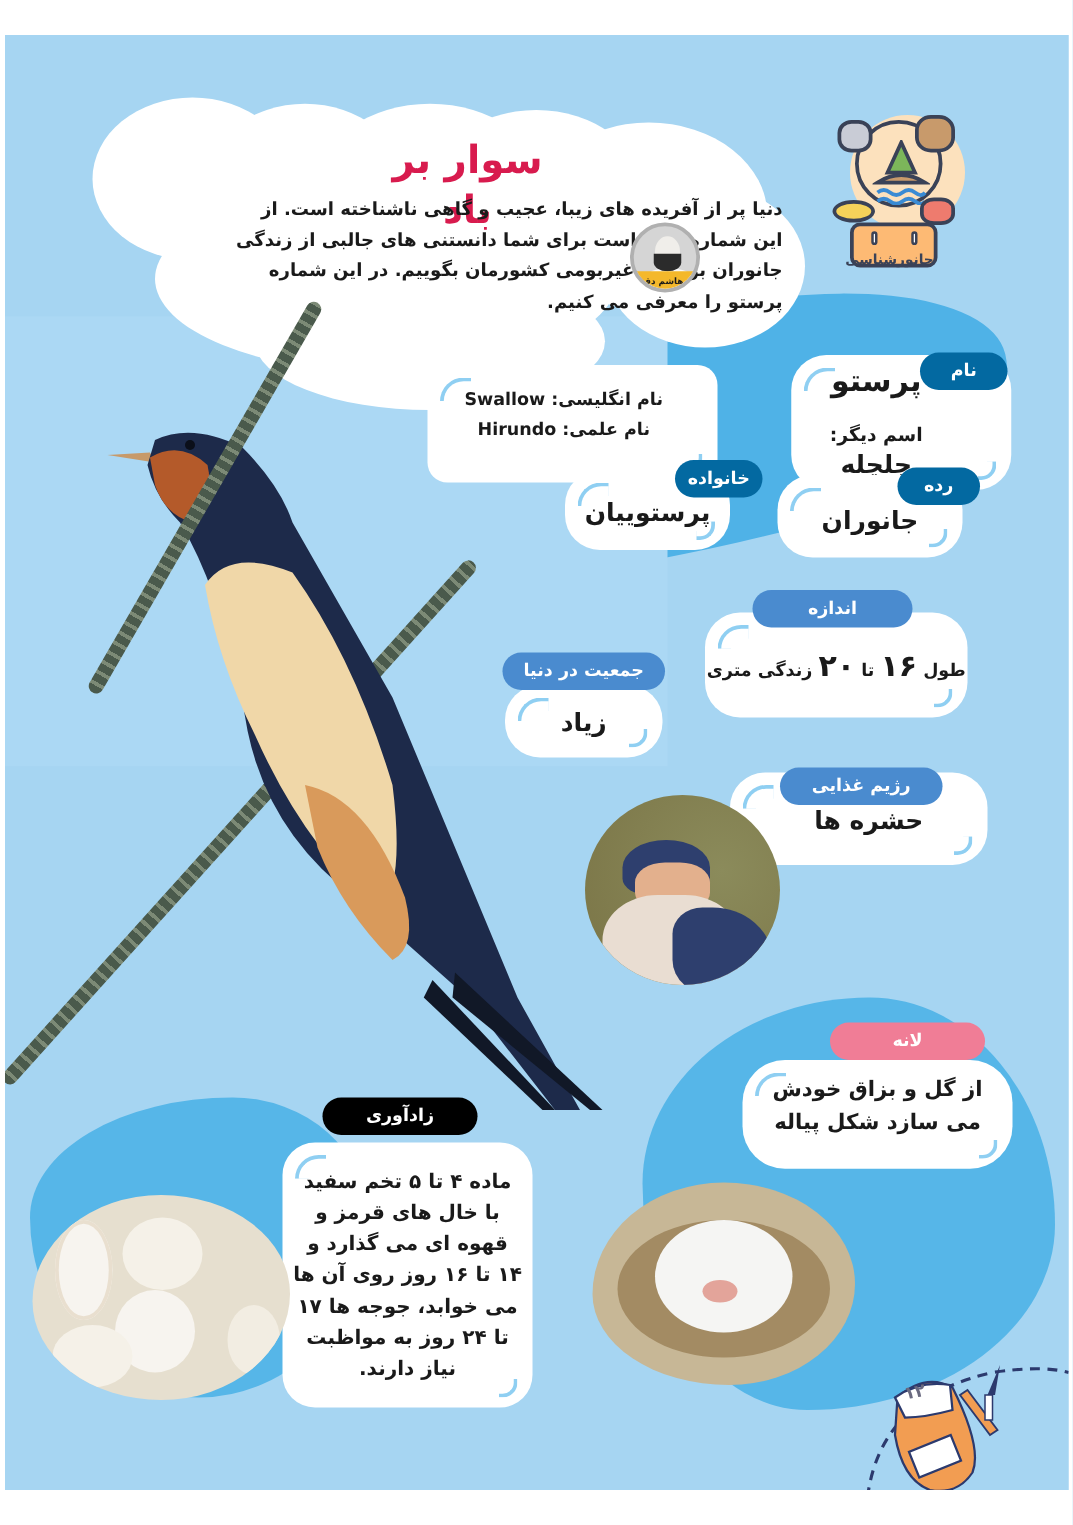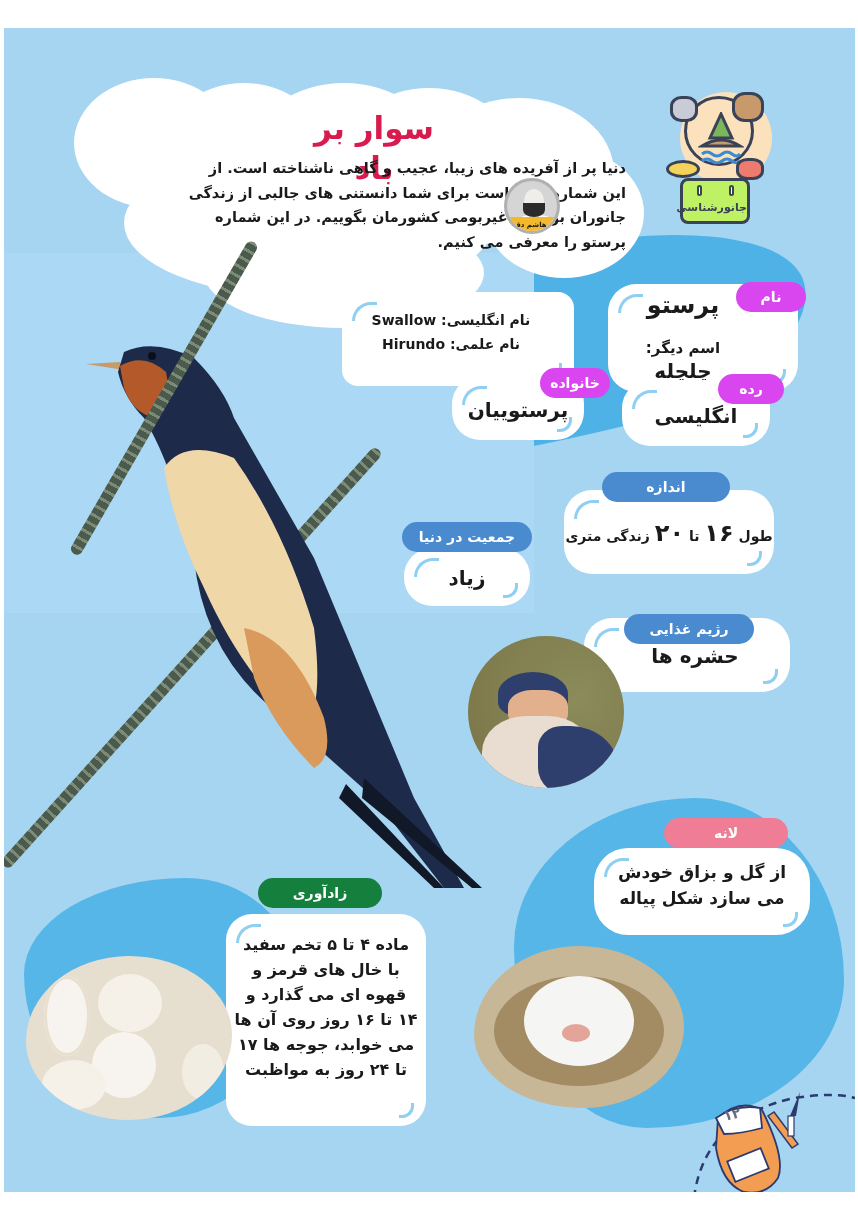--- a/index.html
+++ b/index.html
@@ -20,34 +20,34 @@
   .author { position: absolute; left: 500px; top: 150px; width: 56px; height: 56px; border-radius: 50%; background: #d5d5d5; border: 3px solid #b0b0b0; overflow: hidden; }
   .author .head { position: absolute; left: 17px; top: 8px; width: 20px; height: 24px; background: #f0eeea; border-radius: 50% 50% 45% 45%; }
   .author .beard { position: absolute; left: 16px; top: 22px; width: 22px; height: 14px; background: #2b2b2b; border-radius: 0 0 50% 50%; }
   .author .shirt { position: absolute; left: 8px; top: 34px; width: 40px; height: 24px; background: #fafafa; border-radius: 40% 40% 0 0; }
   .author .ribbon { position: absolute; left: 0; top: 36px; width: 56px; height: 16px; background: #f4b82b; color: #1a1a1a; font-size: 7px; font-weight: bold; text-align: center; line-height: 16px; white-space: nowrap; }
 
   
   .badge { position: absolute; left: 658px; top: 58px; width: 110px; height: 140px; }
   .badge .sun { position: absolute; left: 18px; top: 6px; width: 92px; height: 92px; border-radius: 50%; background: #fce1bd; }
   .badge .ring { position: absolute; left: 22px; top: 10px; width: 70px; height: 70px; border-radius: 50%; border: 3px solid #3a4257; }
-  .badge .plate { position: absolute; left: 18px; top: 92px; width: 70px; height: 46px; background: #bef264; border: 3px solid #3a4257; border-radius: 8px; }
+  .badge .plate { position: absolute; left: 18px; top: 92px; width: 70px; height: 36px; background: #fdba74; border: 3px solid #3a4257; border-radius: 8px; }
   .badge .plate .pin { position: absolute; top: 4px; width: 5px; height: 11px; border: 2px solid #3a4257; border-radius: 3px; background: #fff; }
   .badge .plate-label { position: absolute; left: 0; top: 20px; width: 64px; text-align: center; font-size: 11px; font-weight: bold; color: #3a4257; white-space: nowrap; }
   .badge .animal { position: absolute; border: 3px solid #3a4257; }
 
   
   .bubble { position: absolute; background: #ffffff; border-radius: 28px; text-align: center; color: #1a1a1a; font-weight: bold; }
   .bubble::before { content: ""; position: absolute; left: 10px; top: 10px; width: 22px; height: 16px; border-top: 3px solid #8fcff2; border-left: 3px solid #8fcff2; border-radius: 22px 0 0 0; }
   .bubble::after { content: ""; position: absolute; right: 12px; bottom: 8px; width: 12px; height: 12px; border-bottom: 3px solid #8fcff2; border-right: 3px solid #8fcff2; border-radius: 0 0 12px 0; }
   .tag { position: absolute; color: #ffffff; font-weight: bold; font-size: 14px; text-align: center; border-radius: 16px; line-height: 30px; height: 30px; white-space: nowrap; }
-  .tag.orange { background: #d946ef; }
+  .tag.orange { background: #0369a1; }
   .tag.blue { background: #4a8bcf; }
   .tag.pink { background: #f07d96; }
-  .tag.brown { background: #15803d; }
+  .tag.brown { background: #000000; }
 
   
   .photo { position: absolute; border-radius: 50%; overflow: hidden; }
 
   
   .wire { position: absolute; height: 12px; background: repeating-linear-gradient(90deg, #4a5a4c 0 6px, #7c8a76 6px 9px); border-radius: 6px; transform-origin: 0 50%; }
 </style>
 </head>
 <body>
 
@@ -112,39 +112,39 @@
     <path d="M40 24 Q70 10 110 30 Q140 60 150 90 L230 230 L330 470 L380 560 L360 560 L290 470 L200 390 Q120 330 110 230 Q90 140 60 90 Q40 70 34 44 Z" fill="#1d2a4a"></path>
     <path d="M36 38 Q60 24 82 44 Q88 70 70 90 Q48 84 40 60 Z" fill="#b45a2a"></path>
     <path d="M80 140 Q100 110 150 130 Q200 200 230 300 Q240 380 220 400 Q160 350 120 260 Q90 200 80 140 Z" fill="#f0d7a8"></path>
     <path d="M160 300 Q210 310 240 390 Q250 430 230 440 Q190 400 170 350 Z" fill="#d99a5b"></path>
     <path d="M280 450 L398 560 L388 560 L278 470 Z" fill="#111827"></path>
     <path d="M262 456 L360 560 L350 560 L255 470 Z" fill="#111827"></path>
     <circle cx="68" cy="28" r="4" fill="#0b0f1a"></circle>
   </svg>
   <div class="wire" style="left:70px;top:520px;width:360px;transform:rotate(-60deg);"></div>
 
-  <div class="bubble" style="left:604px;top:256px;width:190px;height:108px;">
+  <div class="bubble" style="left:629px;top:256px;width:176px;height:108px;">
     <div style="position:absolute;left:0;right:40px;top:4px;font-size:24px;line-height:34px;">پرستو</div>
     <div style="position:absolute;left:0;right:40px;top:54px;font-size:15px;line-height:20px;">اسم دیگر:</div>
     <div style="position:absolute;left:0;right:40px;top:74px;font-size:20px;line-height:26px;">چلچله</div>
   </div>
   <div class="tag orange" style="left:732px;top:254px;width:70px;">نام</div>
 
   <div class="bubble" style="left:338px;top:264px;width:232px;height:94px;border-radius:16px;">
     <div style="position:absolute;left:0;right:14px;top:16px;font-size:14px;line-height:24px;">نام انگلیسی: Swallow</div>
     <div style="position:absolute;left:0;right:14px;top:40px;font-size:14px;line-height:24px;">نام علمی: Hirundo</div>
   </div>
 
   <div class="bubble" style="left:448px;top:348px;width:132px;height:64px;">
     <div style="position:absolute;left:0;right:0;top:20px;font-size:20px;line-height:28px;">پرستوییان</div>
   </div>
   <div class="tag orange" style="left:536px;top:340px;width:70px;">خانواده</div>
 
   <div class="bubble" style="left:618px;top:352px;width:148px;height:66px;">
-    <div style="position:absolute;left:0;right:0;top:22px;font-size:20px;line-height:28px;">انگلیسی</div>
+    <div style="position:absolute;left:0;right:0;top:22px;font-size:20px;line-height:28px;">جانوران</div>
   </div>
   <div class="tag orange" style="left:714px;top:346px;width:66px;">رده</div>
 
   <div class="bubble" style="left:560px;top:462px;width:210px;height:84px;">
     <div style="position:absolute;left:0;right:0;top:28px;font-size:14px;line-height:30px;white-space:nowrap;direction:rtl;">
       <span>طول</span>
       <span style="font-size:24px;">۱۶</span>
       <span>تا</span>
       <span style="font-size:24px;">۲۰</span>
       <span>زندگی متری</span>
@@ -182,20 +182,21 @@
   </div>
 
   <div class="bubble" style="left:222px;top:886px;width:200px;height:212px;border-radius:26px;">
     <div style="position:absolute;left:4px;right:4px;top:18px;font-size:16px;line-height:25px;">
       <div>ماده ۴ تا ۵ تخم سفید</div>
       <div>با خال های قرمز و</div>
       <div>قهوه ای می گذارد و</div>
       <div>۱۴ تا ۱۶ روز روی آن ها</div>
       <div>می خوابد، جوجه ها ۱۷</div>
       <div>تا ۲۴ روز به مواظبت</div>
+      <div>نیاز دارند.</div>
     </div>
   </div>
   <div class="tag brown" style="left:254px;top:850px;width:124px;">زادآوری</div>
 
   <div class="photo" style="left:22px;top:928px;width:206px;height:164px;background:#e6dfcf;border-radius:50% 50% 50% 50%/52% 48% 52% 48%;">
     <div class="abs" style="left:18px;top:20px;width:46px;height:80px;background:#f7f4ef;border-radius:50%;box-shadow:inset 0 0 0 3px #e9dfcf;"></div>
     <div class="abs" style="left:72px;top:18px;width:64px;height:58px;background:#f5f1e8;border-radius:50%;"></div>
     <div class="abs" style="left:66px;top:76px;width:64px;height:66px;background:#f7f4ef;border-radius:50%;"></div>
     <div class="abs" style="left:16px;top:104px;width:64px;height:50px;background:#f5f1e8;border-radius:50%;"></div>
     <div class="abs" style="left:156px;top:88px;width:42px;height:56px;background:#f2ede2;border-radius:50%;"></div>

